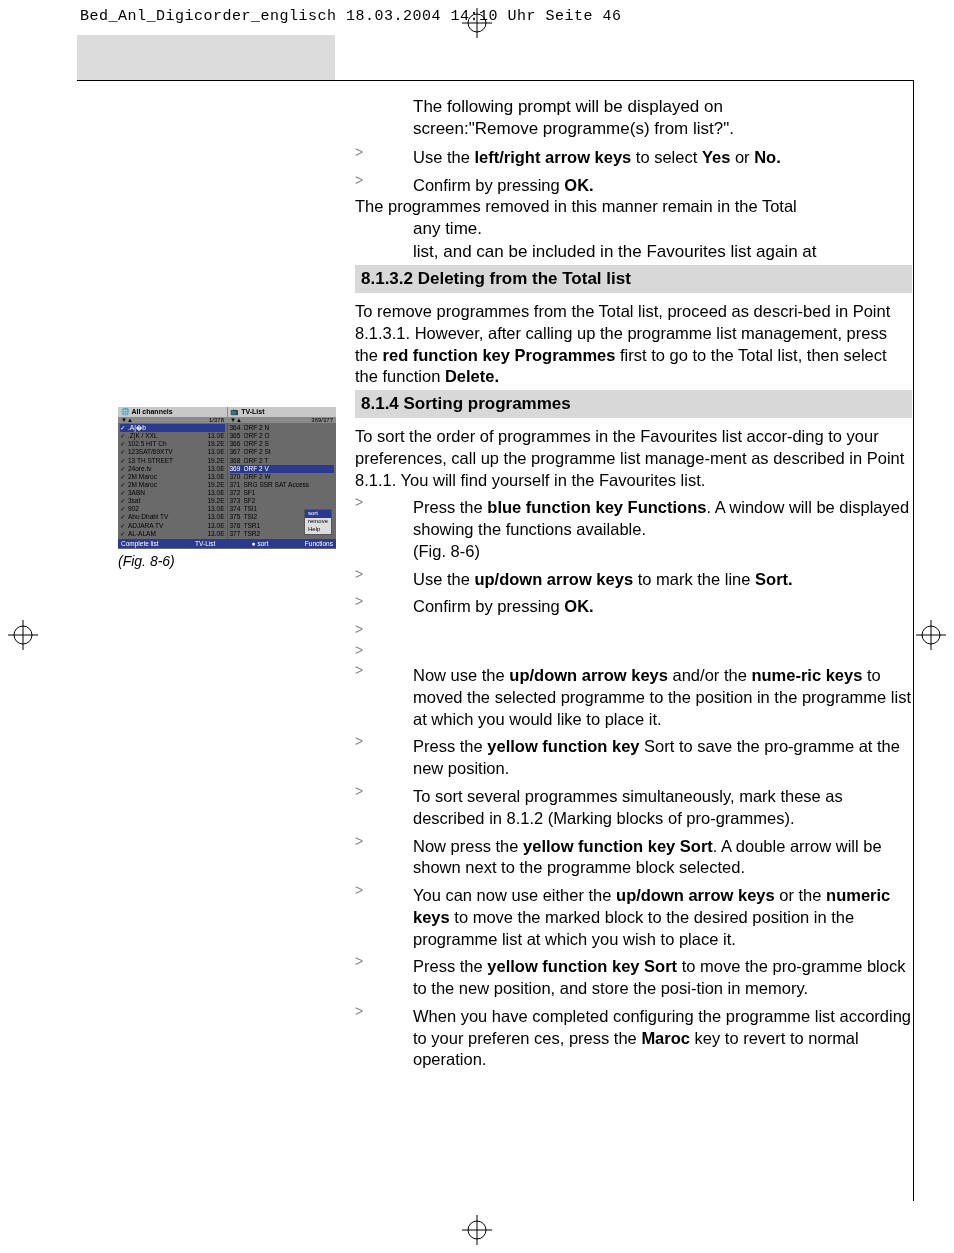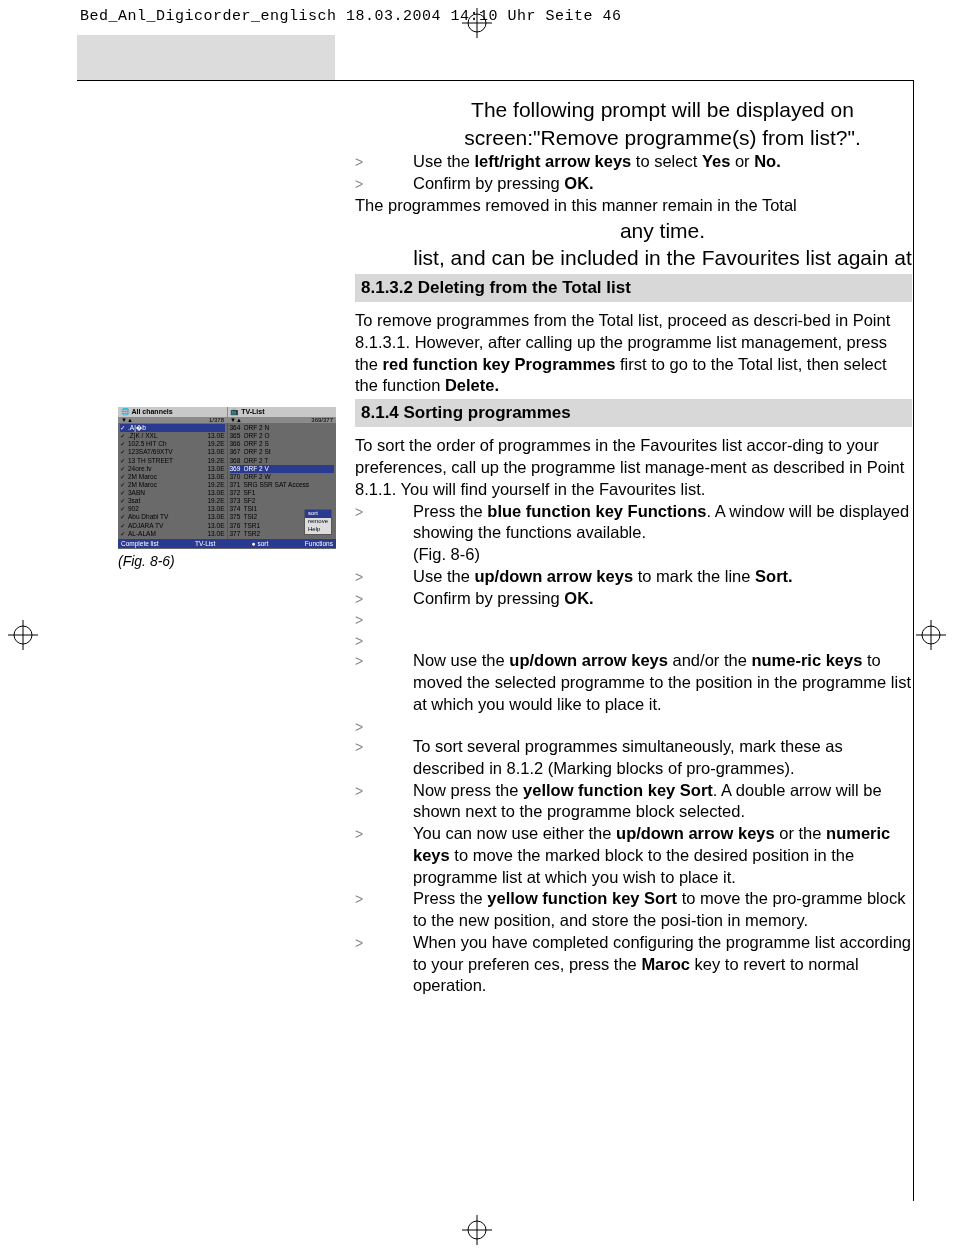--- a/index.html
+++ b/index.html
@@ -91,26 +91,26 @@
   }
   .gt {
     width: 58px;
     flex-shrink: 0;
     color: #888;
     font-size: 14px;
     padding-top: 2px;
   }
   .step-body {
     flex: 1;
+    margin-top: 6px;
   }
   .indent-para {
     margin-left: 58px;
-    font-size: 21px;
+    font-size: 17px;
     line-height: 1.32;
-    text-align: center;
   }
   .heading-bar {
     background: #d8d8d8;
     font-weight: bold;
     font-size: 17px;
     padding: 4px 6px;
     margin-top: 2px;
     margin-bottom: 8px;
   }
   .b { font-weight: bold; }
@@ -458,20 +458,21 @@
         </div>
         <div class="step">
           <div class="gt">&gt;</div>
         </div>
         <div class="step">
           <div class="gt">&gt;</div>
           <div class="step-body">Now use the <span class="b">up/down arrow keys</span> and/or the <span class="b">nume-ric keys</span> to moved the selected programme to the position in the programme list at which you would like to place it.</div>
         </div>
         <div class="step">
           <div class="gt">&gt;</div>
+          <div class="step-body">Press the <span class="b">yellow function key</span> Sort to save the pro-gramme at the new position.</div>
         </div>
         <div class="step">
           <div class="gt">&gt;</div>
           <div class="step-body">To sort several programmes simultaneously, mark these as described in 8.1.2 (Marking blocks of pro-grammes).</div>
         </div>
         <div class="step">
           <div class="gt">&gt;</div>
           <div class="step-body">Now press the <span class="b">yellow function key Sort</span>. A double arrow will be shown next to the programme block selected.</div>
         </div>
         <div class="step">

